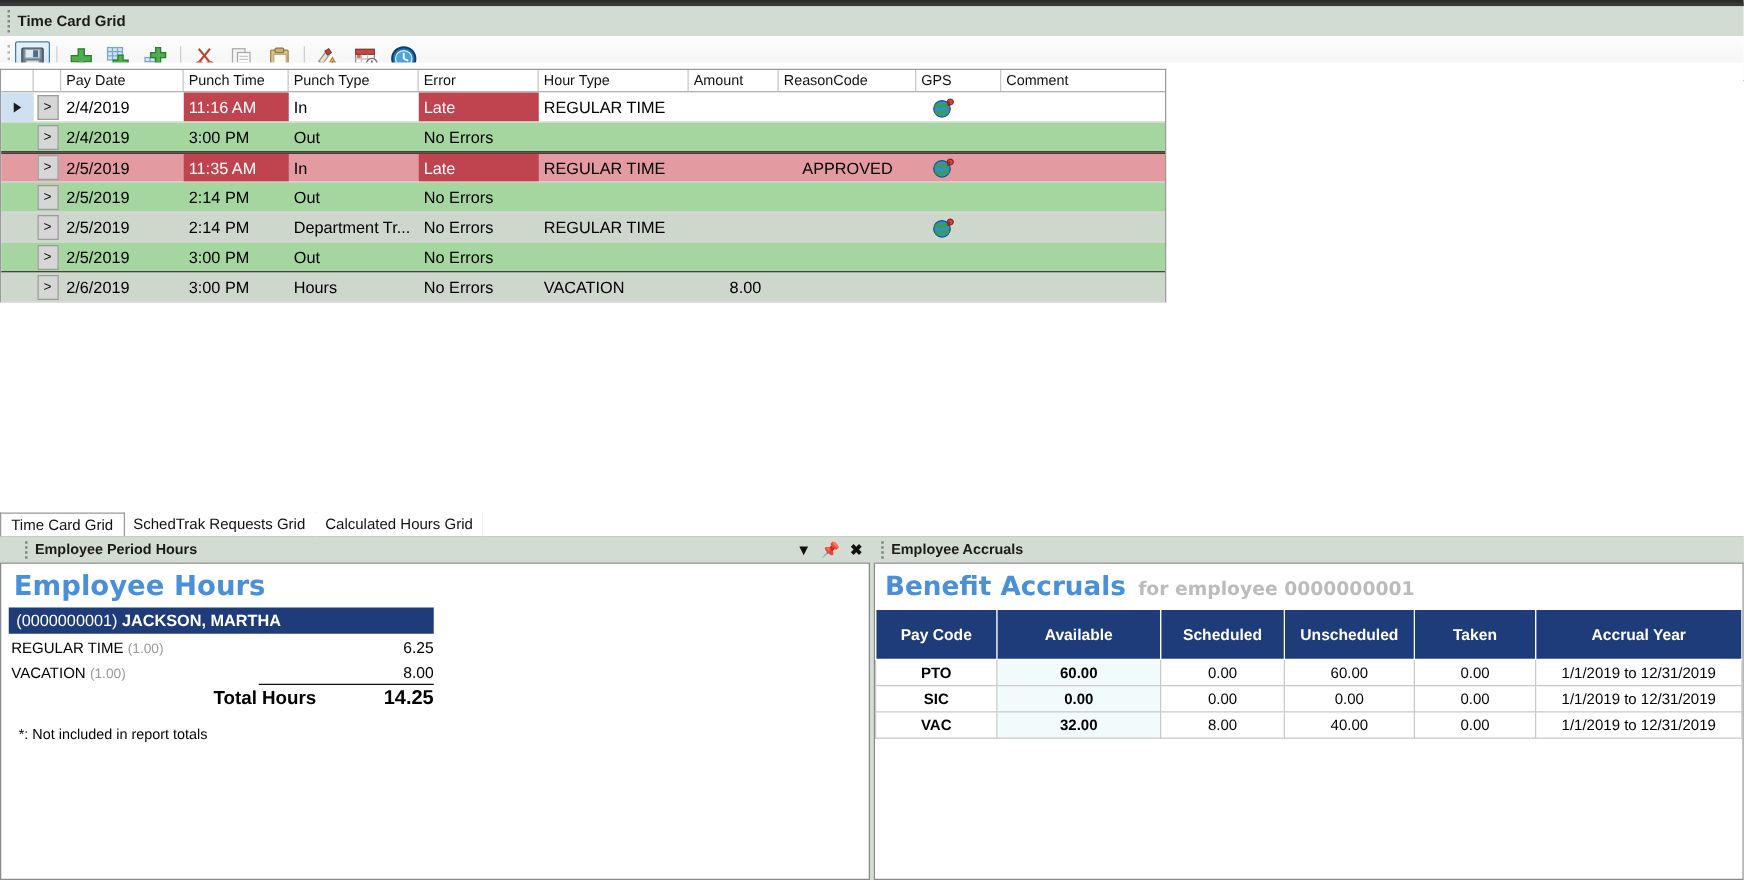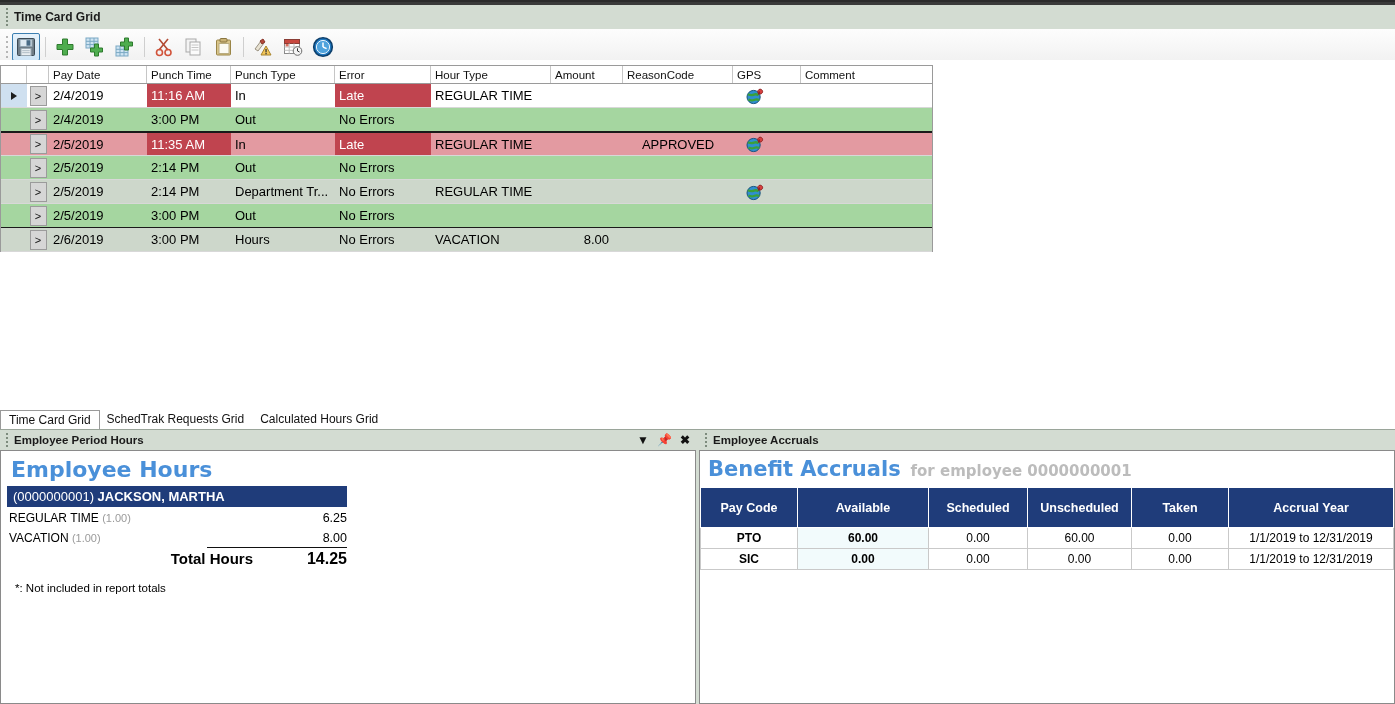--- a/index.html
+++ b/index.html
@@ -63,21 +63,21 @@
     background: linear-gradient(to bottom,#e6f2fb,#cfe6f7);
     border-radius:2px;
   }
   .tb-sep {
     width:1px; height:20px; background:#cfcfcf; margin:0 4px;
   }
   svg.ic { display:block; }
 
   
   .grid-wrap {
-    position:absolute; left:0; top:60px; width:1395px; height:336px;
+    position:absolute; left:0; top:50px; width:1395px; height:336px;
     background:#ffffff;
     border-bottom:0;
   }
   .grid {
     position:absolute; left:0; top:5px; width:933px;
     border-top:1px solid #9a9a9a;
     border-left:1px solid #9a9a9a;
     border-right:1px solid #9a9a9a;
     background:#fff;
   }
@@ -164,20 +164,21 @@
   .tab.active { background:#ffffff; font-weight:normal; position:relative; z-index:2;}
   .tab.plain { border-left:none;border-top:none;border-right:1px solid #bdbdbd; background:#fff;}
   .tab-spacer { flex:1 1 auto; background:#fff; height:19px; }
 
   
   .dock { position:absolute; left:0; top:430px; width:1395px; height:274px; background:#d3dcd2; }
 
   .panel-left {
     position:absolute; left:0; top:0; width:696px; height:274px;
     background:#d3dcd2;
+    padding-left:14px;
   }
   .panel-right {
     position:absolute; left:699px; top:0; width:696px; height:274px;
     background:#d3dcd2;
   }
   .splitter {
     position:absolute; left:696px; top:0; width:3px; height:274px;
     background:#d3dcd2;
   }
   .panel-head {
@@ -657,18 +658,26 @@
                 <td>1/1/2019 to 12/31/2019</td>
               </tr>
               <tr>
                 <td class="paycode">SIC</td>
                 <td class="avail">0.00</td>
                 <td>0.00</td>
                 <td>0.00</td>
                 <td>0.00</td>
                 <td>1/1/2019 to 12/31/2019</td>
               </tr>
+              <tr>
+                <td class="paycode">VAC</td>
+                <td class="avail">32.00</td>
+                <td>8.00</td>
+                <td>40.00</td>
+                <td>0.00</td>
+                <td>1/1/2019 to 12/31/2019</td>
+              </tr>
             </tbody>
         </table>
       </div>
     </div>
   </div>
 </div>
 
 </body></html>

